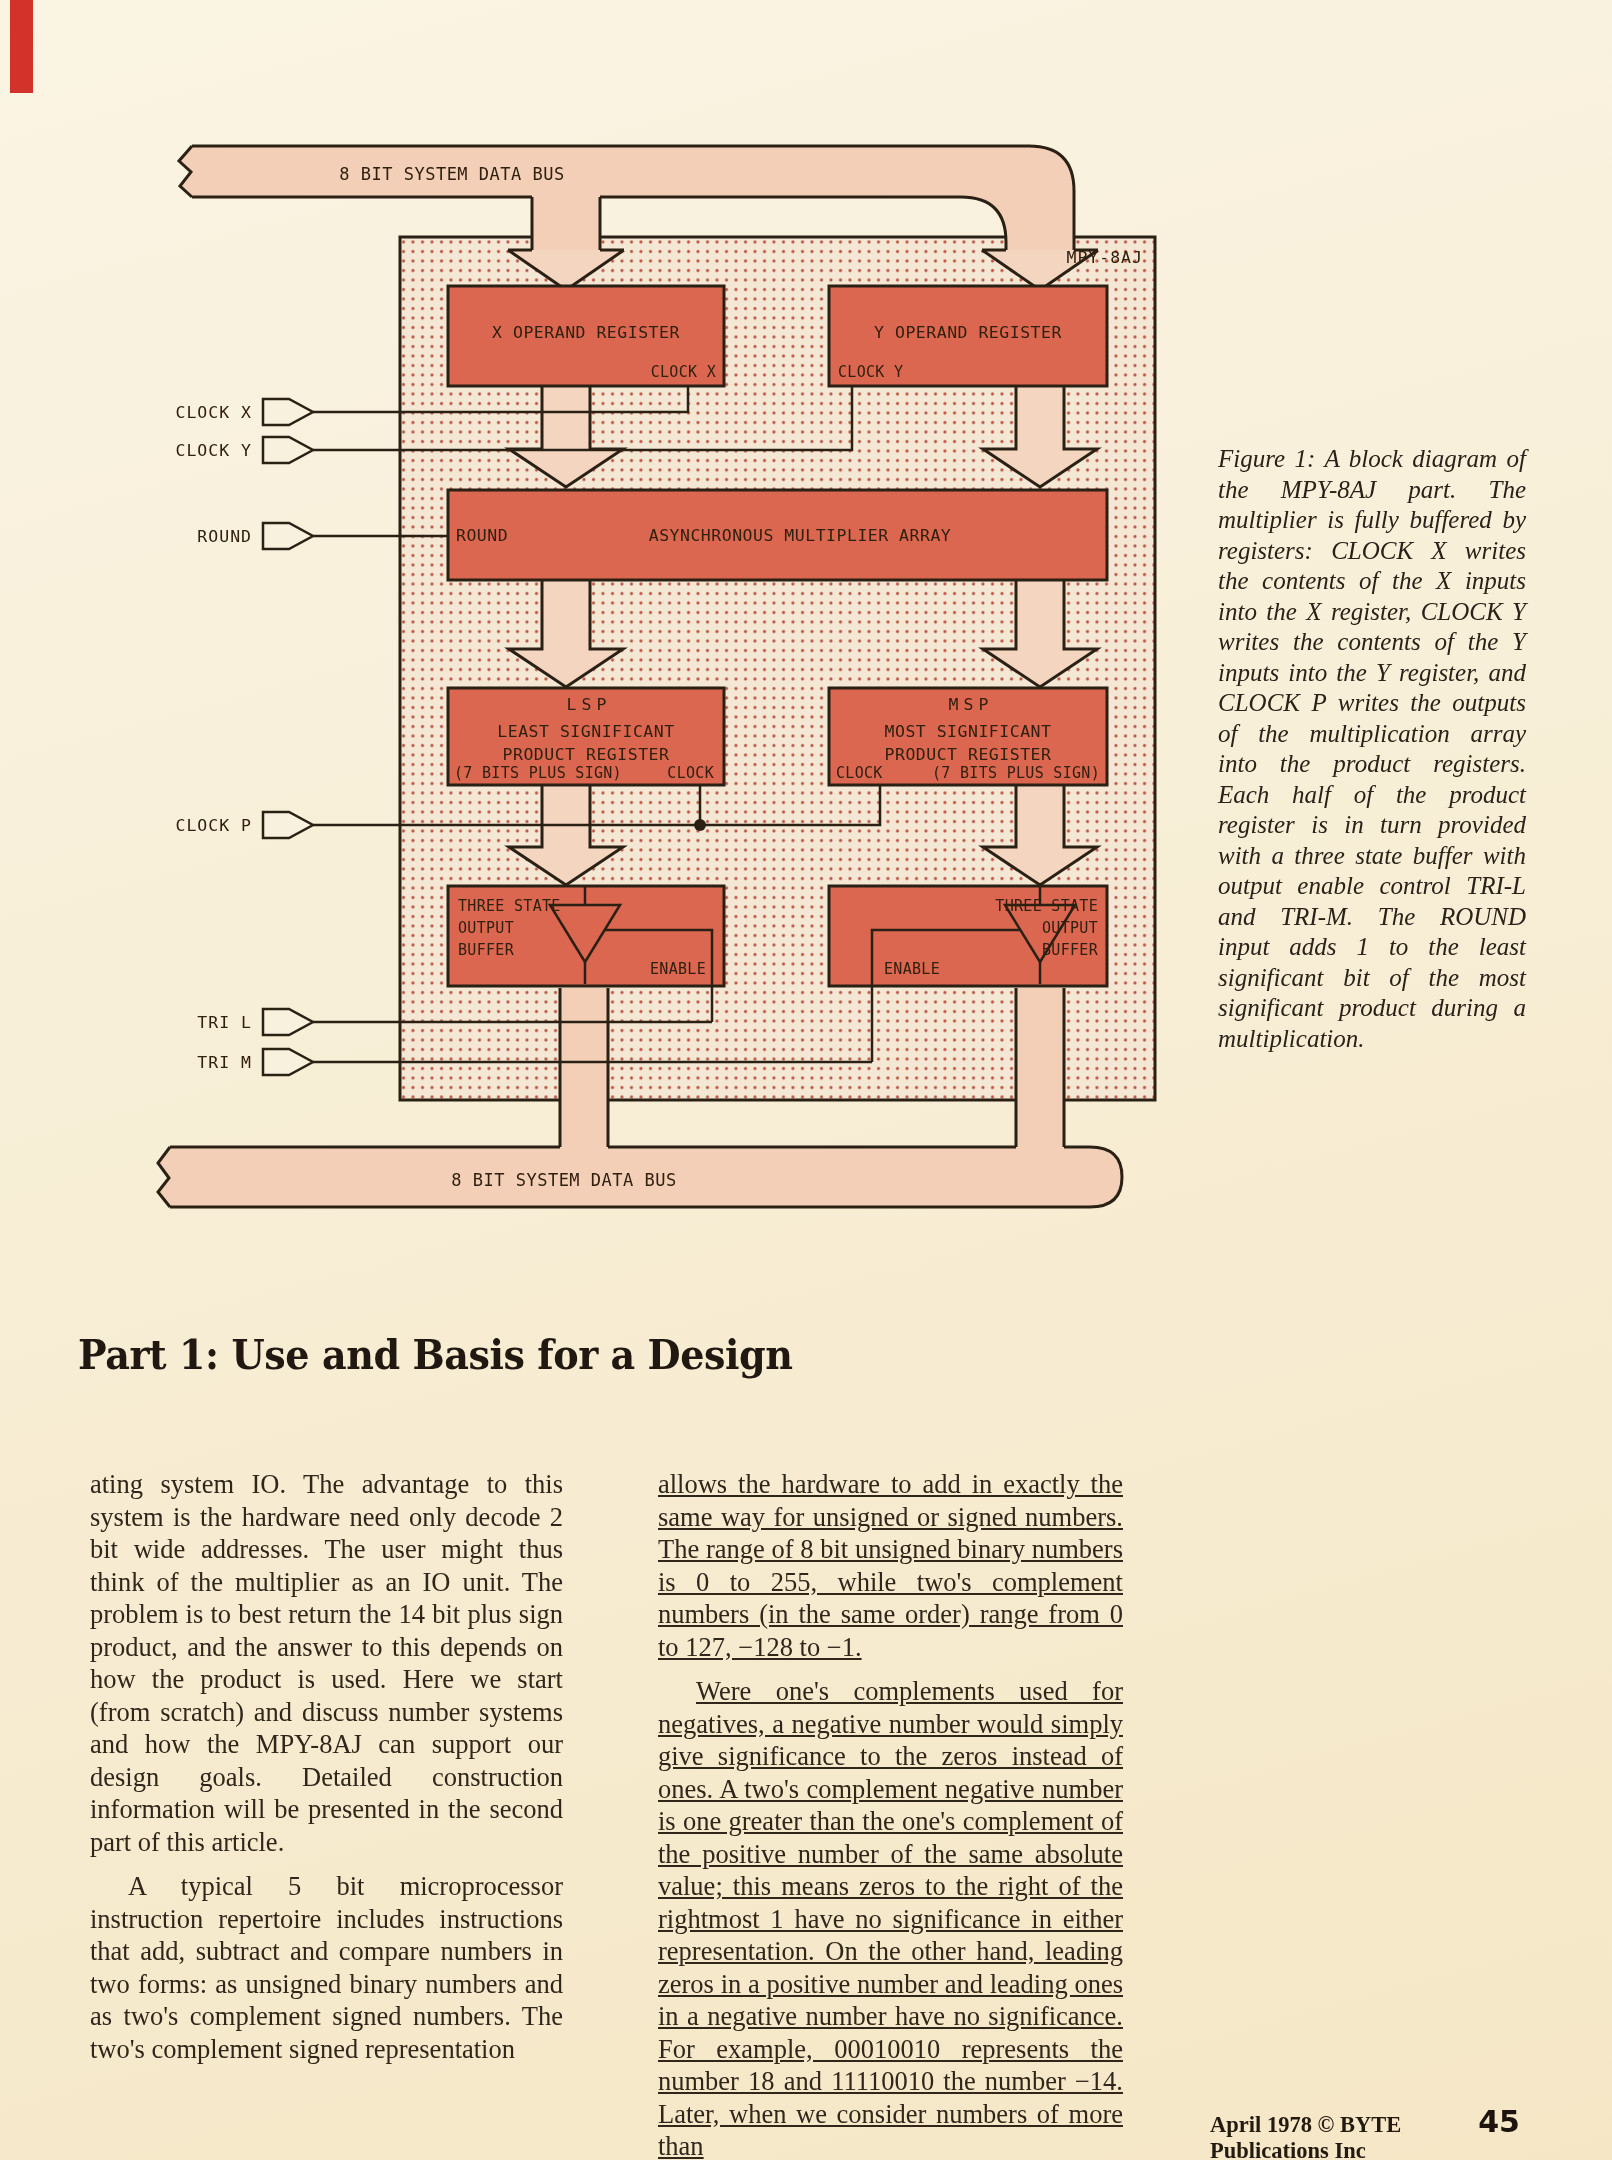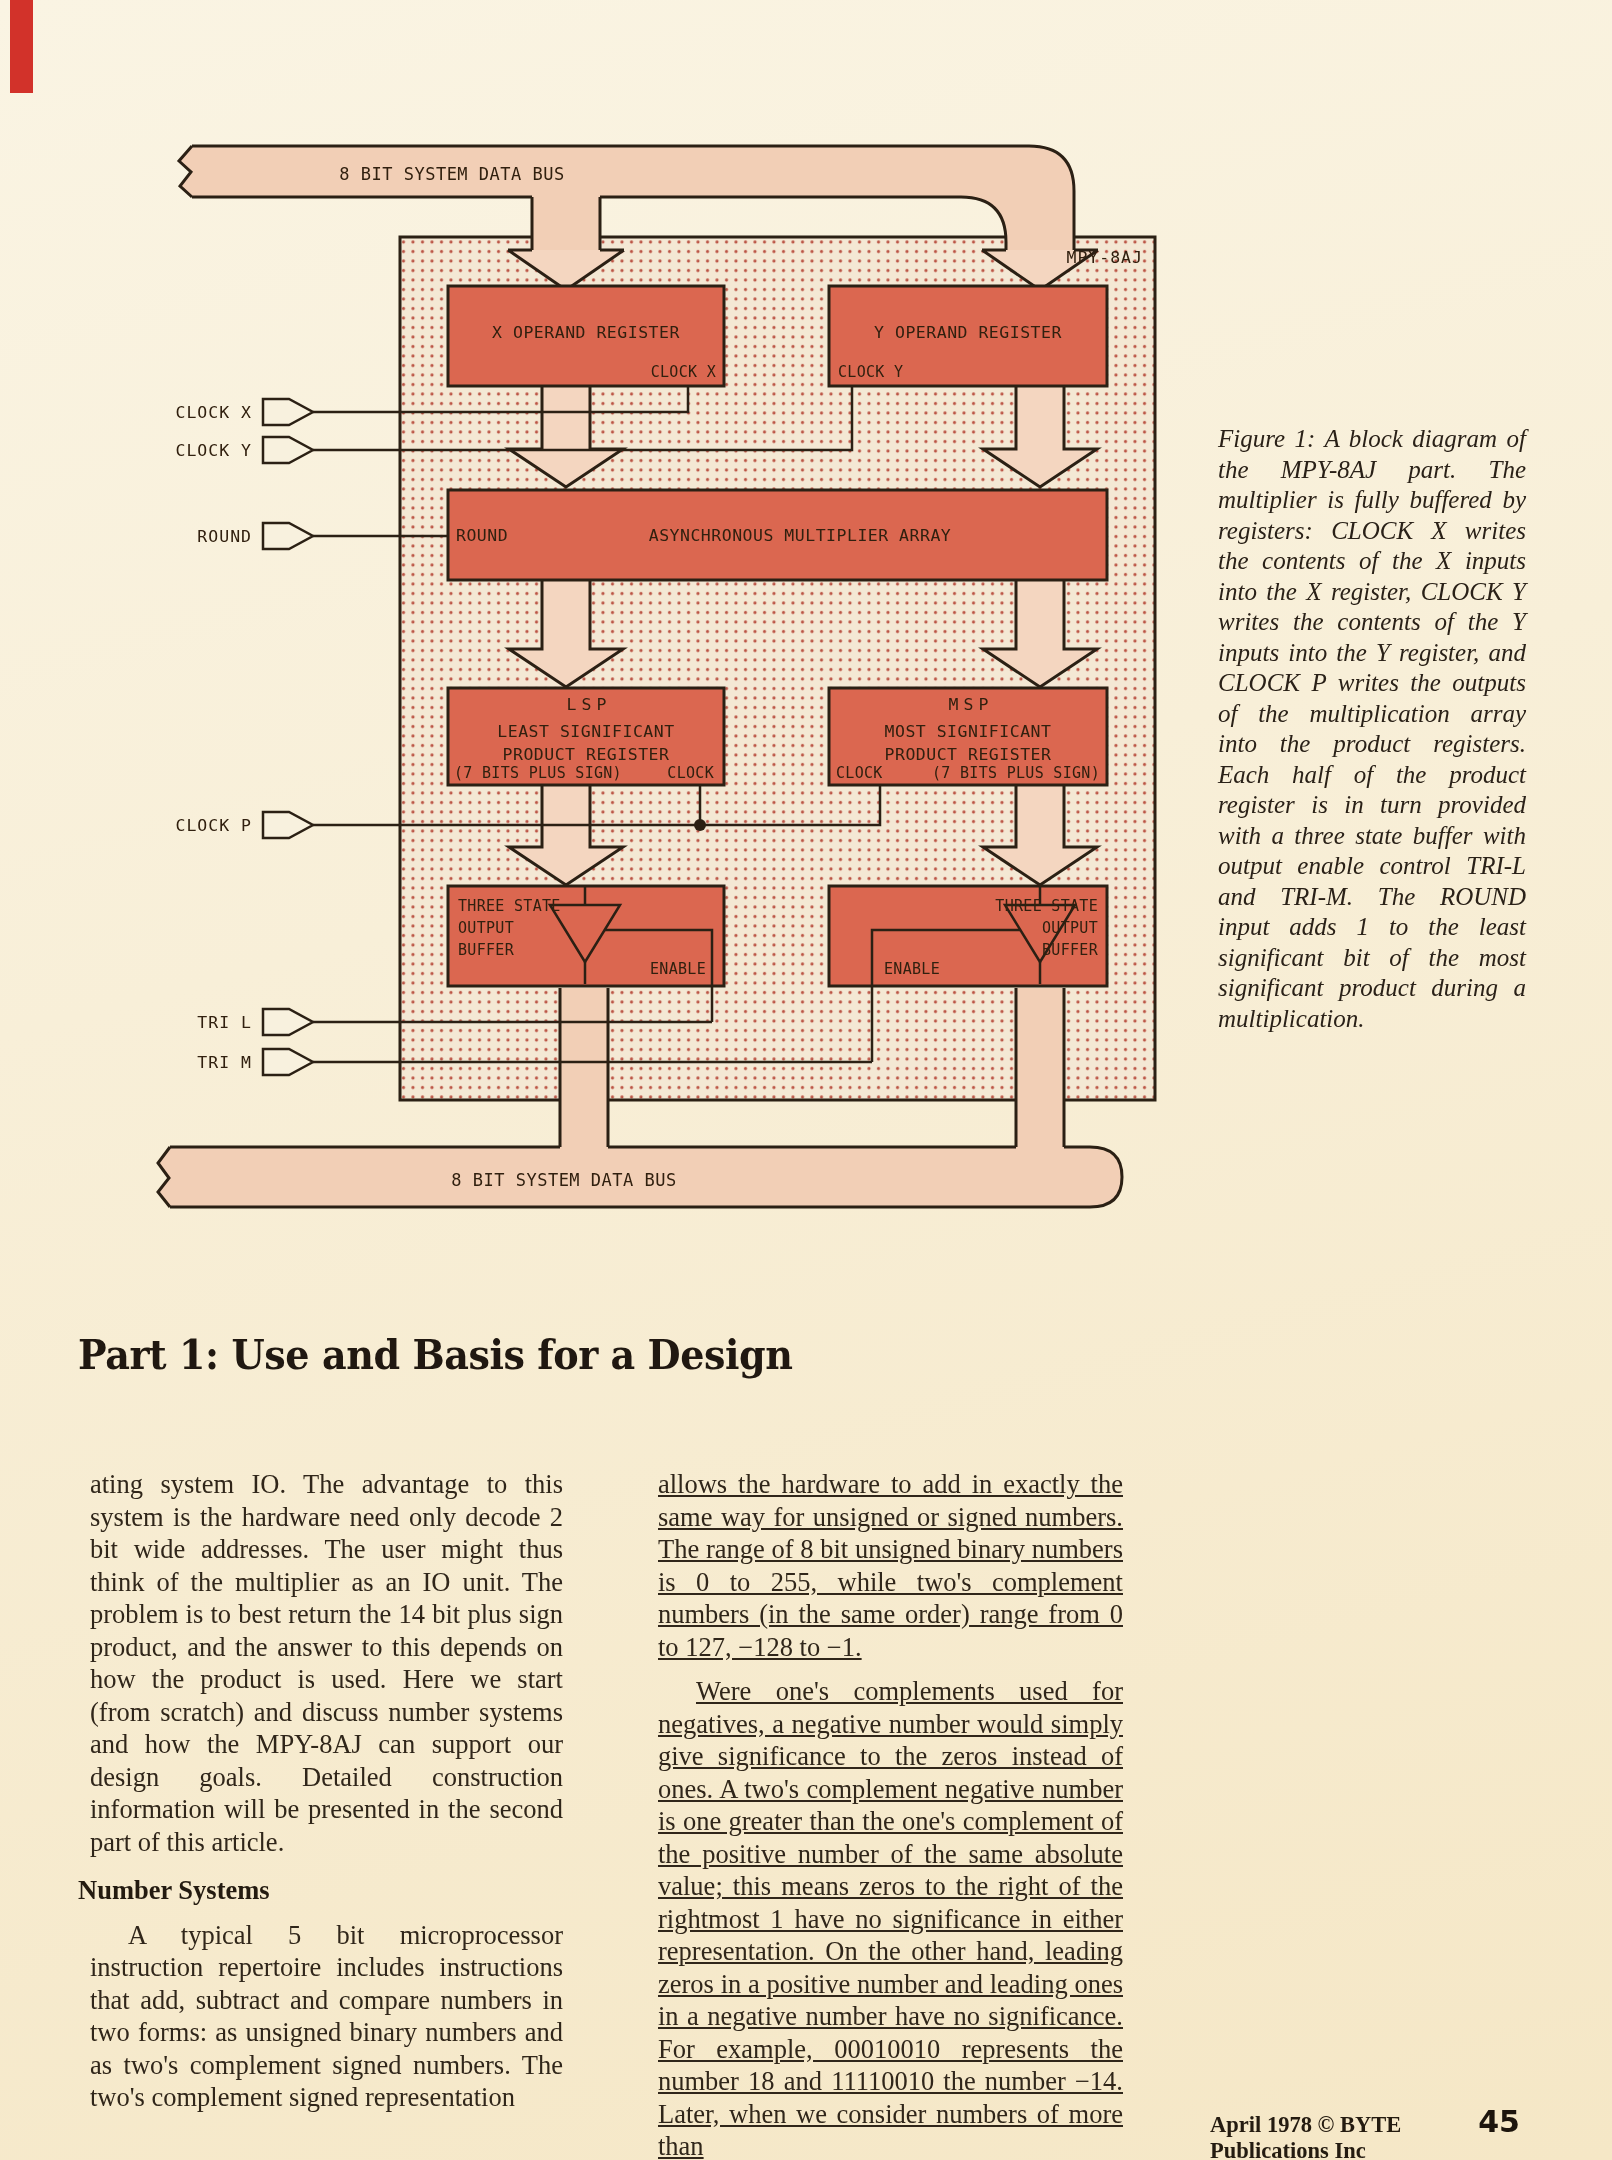--- a/index.html
+++ b/index.html
@@ -11,21 +11,21 @@
   }
   .corner-bar{position:absolute;left:10px;top:0;width:23px;height:93px;background:#d2322a;}
   svg{position:absolute;left:0;top:0;}
   svg text{font-family:"DejaVu Sans Mono", monospace;fill:#31200f;}
   .diagram-label{font-size:16.5px;letter-spacing:1px;}
   .bus-label{font-size:17px;letter-spacing:0.5px;}
   .box-label{font-size:16.5px;letter-spacing:0.5px;}
   .box-small{font-size:15px;letter-spacing:0.3px;}
   .abbr{font-size:16.5px;letter-spacing:5px;}
   .caption{
-    position:absolute;left:1218px;top:424px;width:308px;
+    position:absolute;left:1218px;top:444px;width:308px;
     font-style:italic;font-size:25px;line-height:30.5px;
     text-align:justify;color:#2a2118;
   }
   .heading{
     position:absolute;left:78px;top:1304px;
     font-family:"DejaVu Serif", serif;font-weight:bold;
     font-size:41px;color:#201811;letter-spacing:-0.5px;
     transform:scaleX(0.93);transform-origin:left;white-space:nowrap;
   }
   .columns{position:absolute;left:78px;top:1456px;display:flex;}
@@ -155,21 +155,20 @@
   <text class="box-small" x="884" y="974">ENABLE</text>
 </svg>
 
 <div class="caption">Figure 1: A block diagram of the MPY-8AJ part. The multiplier is fully buffered by registers: CLOCK X writes the contents of the X inputs into the X register, CLOCK Y writes the contents of the Y inputs into the Y register, and CLOCK P writes the outputs of the multiplication array into the product registers. Each half of the product register is in turn provided with a three state buffer with output enable control TRI-L and TRI-M. The ROUND input adds 1 to the least significant bit of the most significant product during a multiplication.</div>
 
 <h1 class="heading">Part 1: Use and Basis for a Design</h1>
 
 <div class="columns">
   <div class="col col-left">
     <p>ating system IO. The advantage to this system is the hardware need only decode 2 bit wide addresses. The user might thus think of the multiplier as an IO unit. The problem is to best return the 14 bit plus sign product, and the answer to this depends on how the product is used. Here we start (from scratch) and discuss number systems and how the MPY-8AJ can support our design goals. Detailed construction information will be presented in the second part of this article.</p>
-    <div class="subhead">Number Systems</div>
     <p class="indent">A typical 5 bit microprocessor instruction repertoire includes instructions that add, subtract and compare numbers in two forms: as unsigned binary numbers and as two's complement signed numbers. The two's complement signed representation</p>
   </div>
   <div class="col col-right">
     <p>allows the hardware to add in exactly the same way for unsigned or signed numbers. The range of 8 bit unsigned binary numbers is 0 to 255, while two's complement numbers (in the same order) range from 0 to 127, −128 to −1.</p>
     <p class="indent">Were one's complements used for negatives, a negative number would simply give significance to the zeros instead of ones. A two's complement negative number is one greater than the one's complement of the positive number of the same absolute value; this means zeros to the right of the rightmost 1 have no significance in either representation. On the other hand, leading zeros in a positive number and leading ones in a negative number have no significance. For example, 00010010 represents the number 18 and 11110010 the number −14. Later, when we consider numbers of more than</p>
   </div>
 </div>
 
 <div class="footer">
   <span class="credit">April 1978 © BYTE Publications Inc</span>

